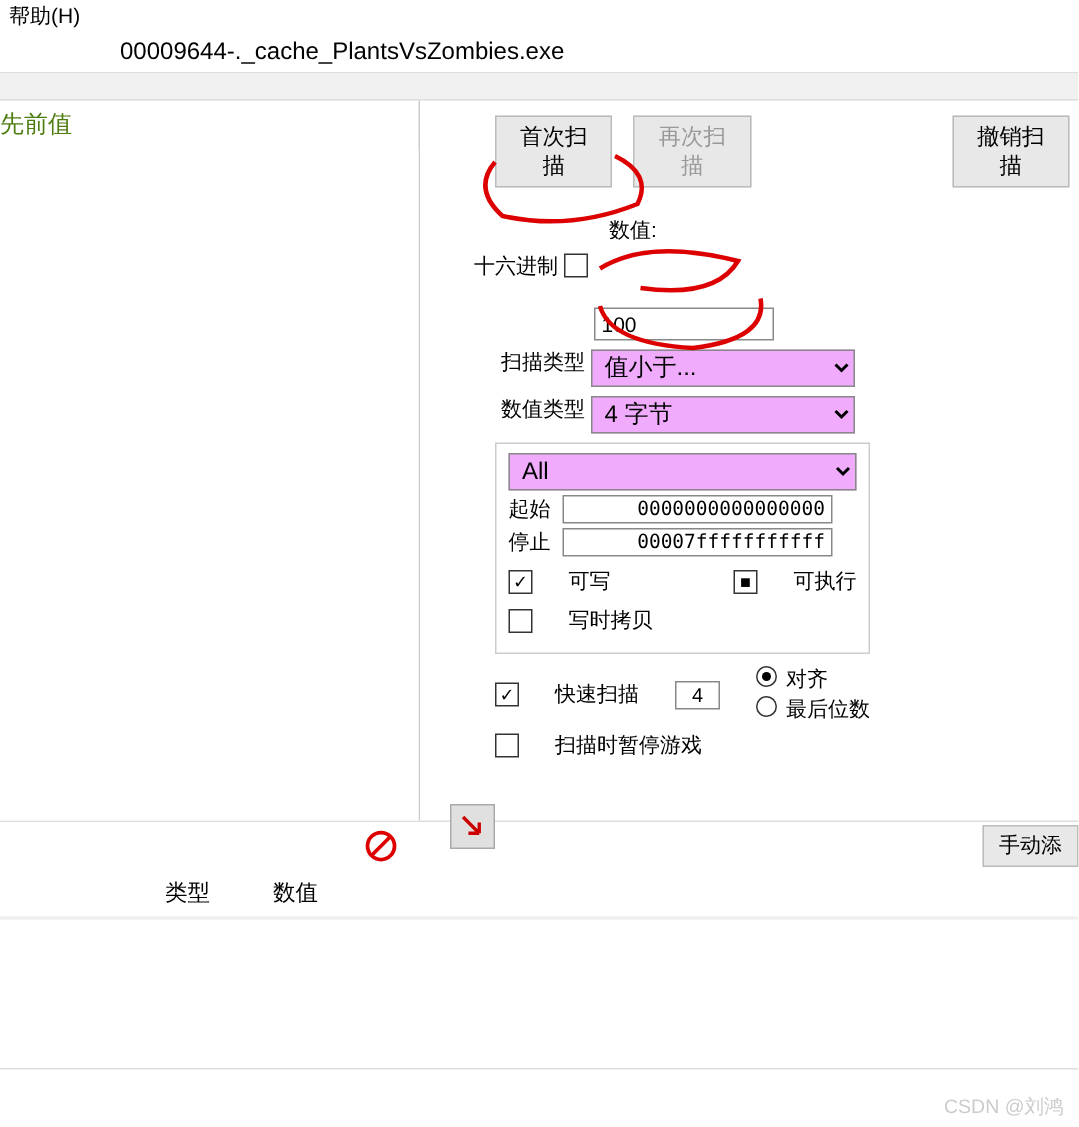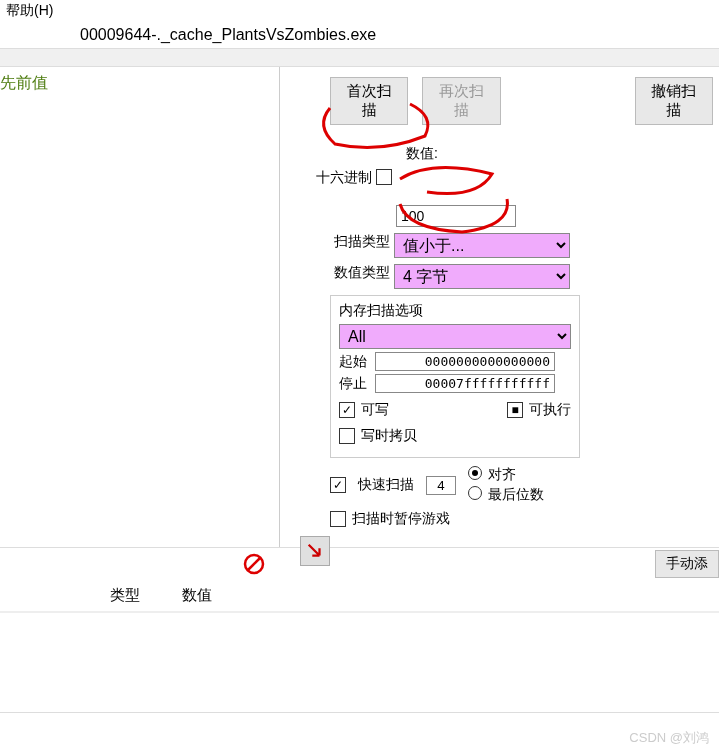--- a/index.html
+++ b/index.html
@@ -25,22 +25,22 @@
     .checkbox { width: 16px; height: 16px; border: 1px solid #333; display: inline-flex; align-items: center; justify-content: center; font-size: 12px; line-height: 1; background: #fff; cursor: pointer; }
     .checkbox.checked::before { content: "✓"; }
     .checkbox.square::before { content: "■"; }
     .radio { width: 14px; height: 14px; border: 1px solid #333; border-radius: 50%; display: inline-flex; align-items: center; justify-content: center; background: #fff; cursor: pointer; }
     .radio.checked::before { content: ""; width: 6px; height: 6px; background: #000; border-radius: 50%; }
     .mem-group { border: 1px solid #ccc; padding: 6px 8px 8px 8px; margin-top: 6px; width: 250px; }
     .mem-group-title { font-size: 14px; margin-bottom: 4px; }
     .mem-select { width: 232px; }
     .addr-row { display: flex; align-items: center; gap: 6px; margin: 3px 0; }
     .addr-input { width: 180px; text-align: right; font-family: monospace; font-size: 13px; padding: 1px 4px; border: 1px solid #888; }
-    .cb-row { display: flex; align-items: center; gap: 6px; margin: 4px 0; }
-    .fast-row { display: flex; align-items: center; gap: 12px; margin-top: 8px; }
+    .cb-row { display: flex; align-items: center; gap: 24px; margin: 4px 0; }
+    .fast-row { display: flex; align-items: center; gap: 24px; margin-top: 8px; }
     .fast-input { width: 30px; text-align: center; border: 1px solid #888; padding: 1px; }
     .radio-col { display: flex; flex-direction: column; gap: 2px; }
     .radio-row { display: flex; align-items: flex-start; gap: 6px; }
     .arrow-btn { background: #e0e0e0; border: 1px solid #aaa; width: 30px; height: 30px; display: flex; align-items: center; justify-content: center; cursor: pointer; position: absolute; left: 300px; top: 536px; }
     .arrow-btn svg { width: 18px; height: 18px; }
     .bottom-bar { display: flex; align-items: flex-start; border-top: 1px solid #ddd; padding: 2px 0; }
     .no-icon { width: 28px; height: 28px; margin-left: 240px; display: flex; align-items: center; justify-content: center; }
     .no-icon svg { width: 24px; height: 24px; }
     .manual-btn { margin-left: auto; background: #e8e8e8; border: 1px solid #bbb; padding: 4px 10px; font-size: 14px; cursor: pointer; font-family: inherit; }
     .table-header { display: flex; padding: 6px 0 6px 110px; gap: 42px; font-size: 15px; border-bottom: 2px solid #eee; }
@@ -92,21 +92,20 @@
 
     <div class="field-row">
       <span class="label" style="width:90px">数值类型</span>
       <select class="select">
         <option>4 字节</option>
       </select>
     </div>
 
     <div style="margin-left:30px">
       <div class="mem-group">
-        <div class="mem-group-title">内存扫描选项</div>
         <select class="select mem-select">
           <option>All</option>
         </select>
         <div class="addr-row">
           <span style="width:30px">起始</span>
           <input class="addr-input" value="0000000000000000" style="">
         </div>
         <div class="addr-row">
           <span style="width:30px">停止</span>
           <input class="addr-input" value="00007fffffffffff" style="">

